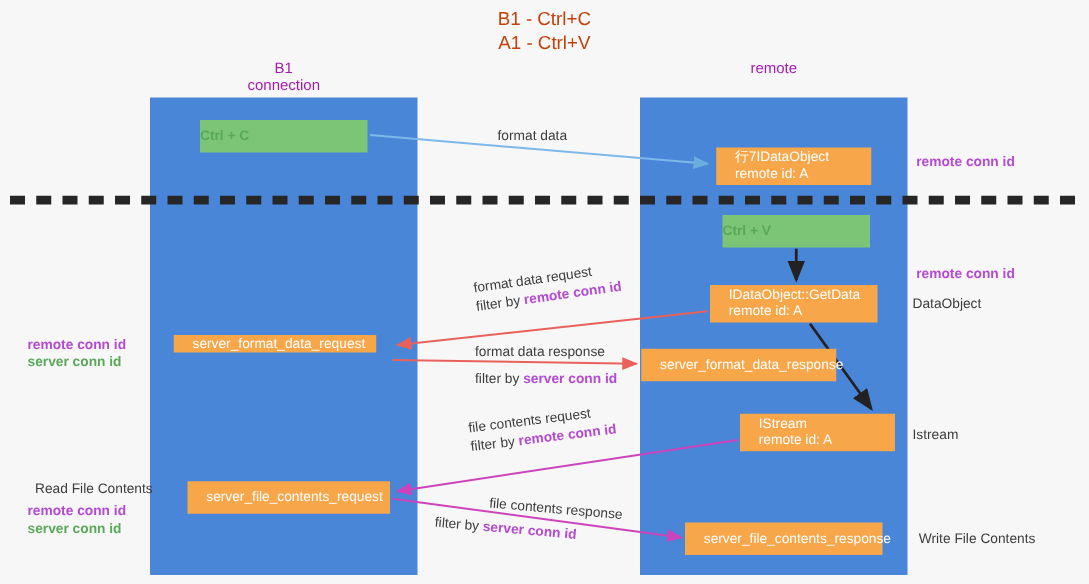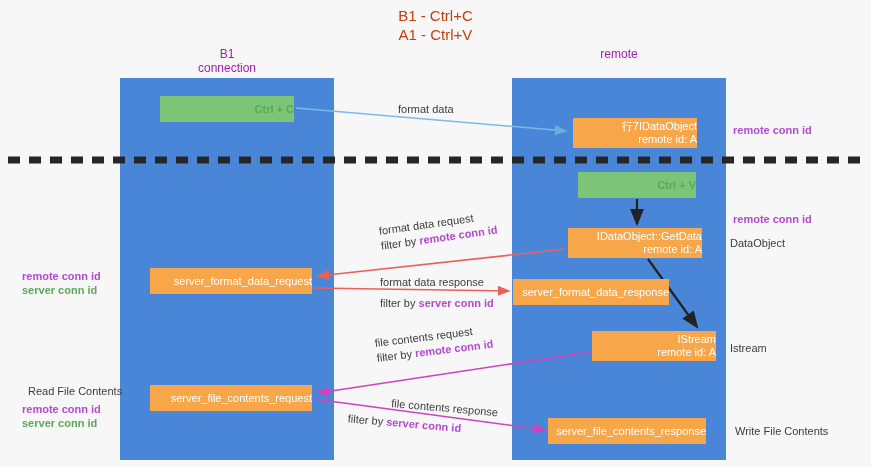--- a/index.html
+++ b/index.html
@@ -42,36 +42,36 @@
     color: #a21caf;
   }
   #cap-b1 { left: 120px; top: 47px; width: 214px; }
   #cap-a1 { left: 512px; top: 47px; width: 214px; }
 
   
   .box {
     box-sizing: border-box;
     display: flex;
     flex-direction: column;
-    align-items: flex-end;
+    align-items: flex-start;
     justify-content: center;
     color: #ffffff;
     font-size: 11px;
     line-height: 13px;
     text-align: center;
     white-space: nowrap;
   }
   .box.green  { background: #7cc576; }
-  .box.orange { background: #f7a74a; }
+  .box.orange { background: #f7a74a; padding-left: 15px; }
 
   #box-ctrlc  { left: 160px; top: 96px;  width: 134px; height: 26px; }
   #box-ctrlv  { left: 578px; top: 172px; width: 118px; height: 26px; }
   #box-idata-top { left: 573px; top: 118px; width: 124px; height: 30px; }
   #box-getdata   { left: 568px; top: 228px; width: 134px; height: 30px; }
-  #box-fmt-req   { left: 150px; top: 268px; width: 162px; height: 26px; }
+  #box-fmt-req   { left: 139px; top: 268px; width: 162px; height: 14px; }
   #box-fmt-resp  { left: 513px; top: 279px; width: 156px; height: 26px; }
   #box-istream   { left: 592px; top: 331px; width: 124px; height: 30px; }
   #box-file-req  { left: 150px; top: 385px; width: 162px; height: 26px; }
   #box-file-resp { left: 548px; top: 418px; width: 158px; height: 26px; }
 
   .box .ln2 { font-size: 11px; }
 
   
   .annot {
     font-size: 11px;

